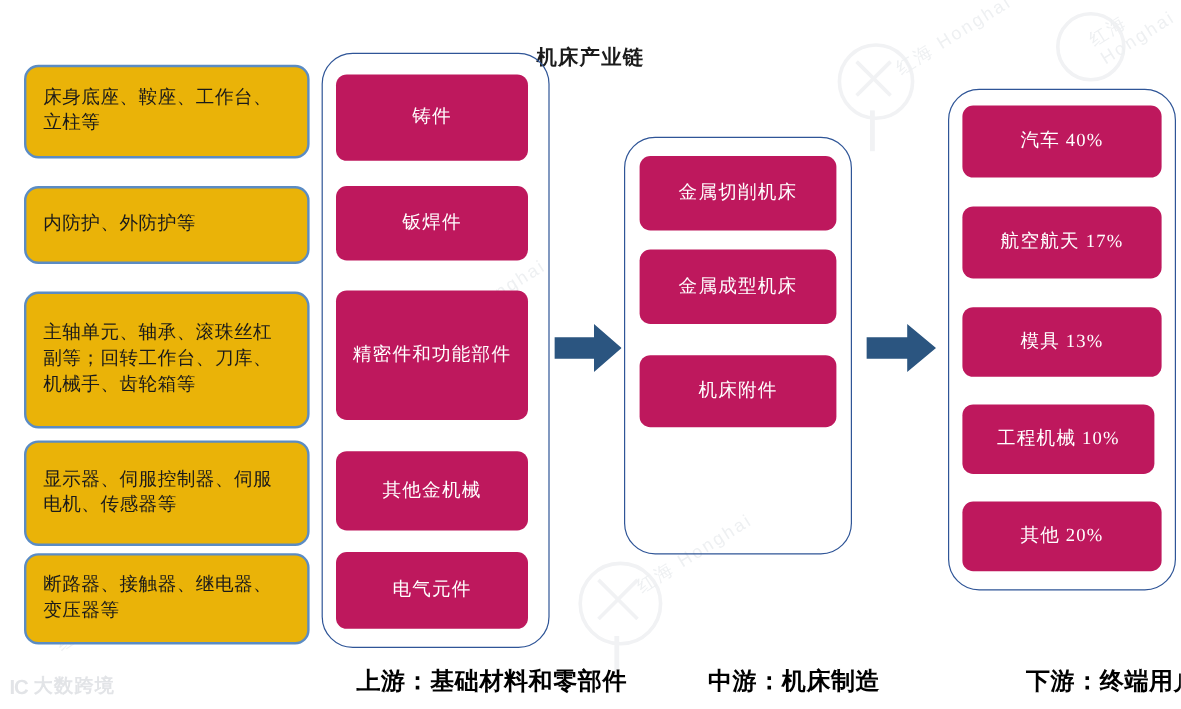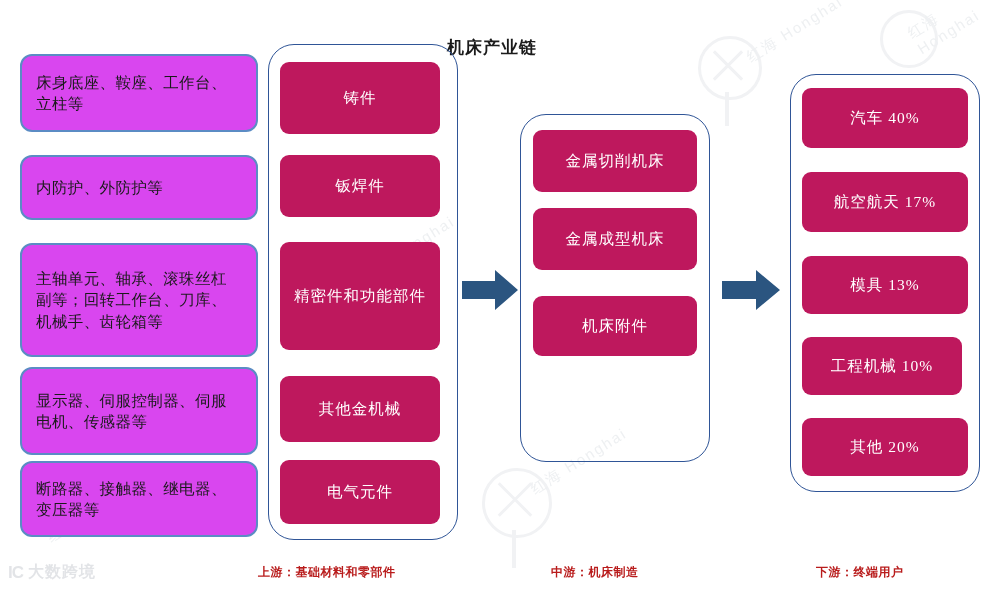--- a/index.html
+++ b/index.html
@@ -78,28 +78,28 @@
     background:transparent;
     box-sizing:border-box;
   }
 
   
   .ob{
     position:absolute;
     box-sizing:border-box;
     border:2.2px solid #5b8cc4;
     border-radius:12px;
-    background:#d946ef;
+    background:#eab308;
     display:flex;
     align-items:center;
     padding:4px 14px;
     color:#1a1a1a;
     font-size:15.5px;
     line-height:1.38;
-    font-family:Liberation Serif, serif;
+    font-family:Liberation Mono, monospace;
     letter-spacing:.4px;
   }
 
   
   .fb{
     position:absolute;
     box-sizing:border-box;
     background:#be185d;
     border-radius:9px;
     display:flex;
@@ -114,26 +114,27 @@
     padding:4px 8px;
   }
 
   
   .arrow{position:absolute;}
 
   
   .stage-label{
     position:absolute;
     bottom:10px;
-    font-size:12px;
+    font-size:20px;
     font-weight:700;
-    color:#b91c1c;
+    color:#000000;
     white-space:nowrap;
     font-family:"Liberation Serif","DejaVu Serif",serif;
     letter-spacing:.5px;
+    margin-left:39px;
   }
 </style>
 </head>
 <body>
 
 <div id="canvas">
 
   <div class="wm-ring" style="left:482px;top:468px;width:64px;height:64px;"></div>
   <div class="wm-x" style="left:492px;top:498px;width:46px;height:3px;transform:rotate(45deg);"></div>
   <div class="wm-x" style="left:492px;top:498px;width:46px;height:3px;transform:rotate(-45deg);"></div>

